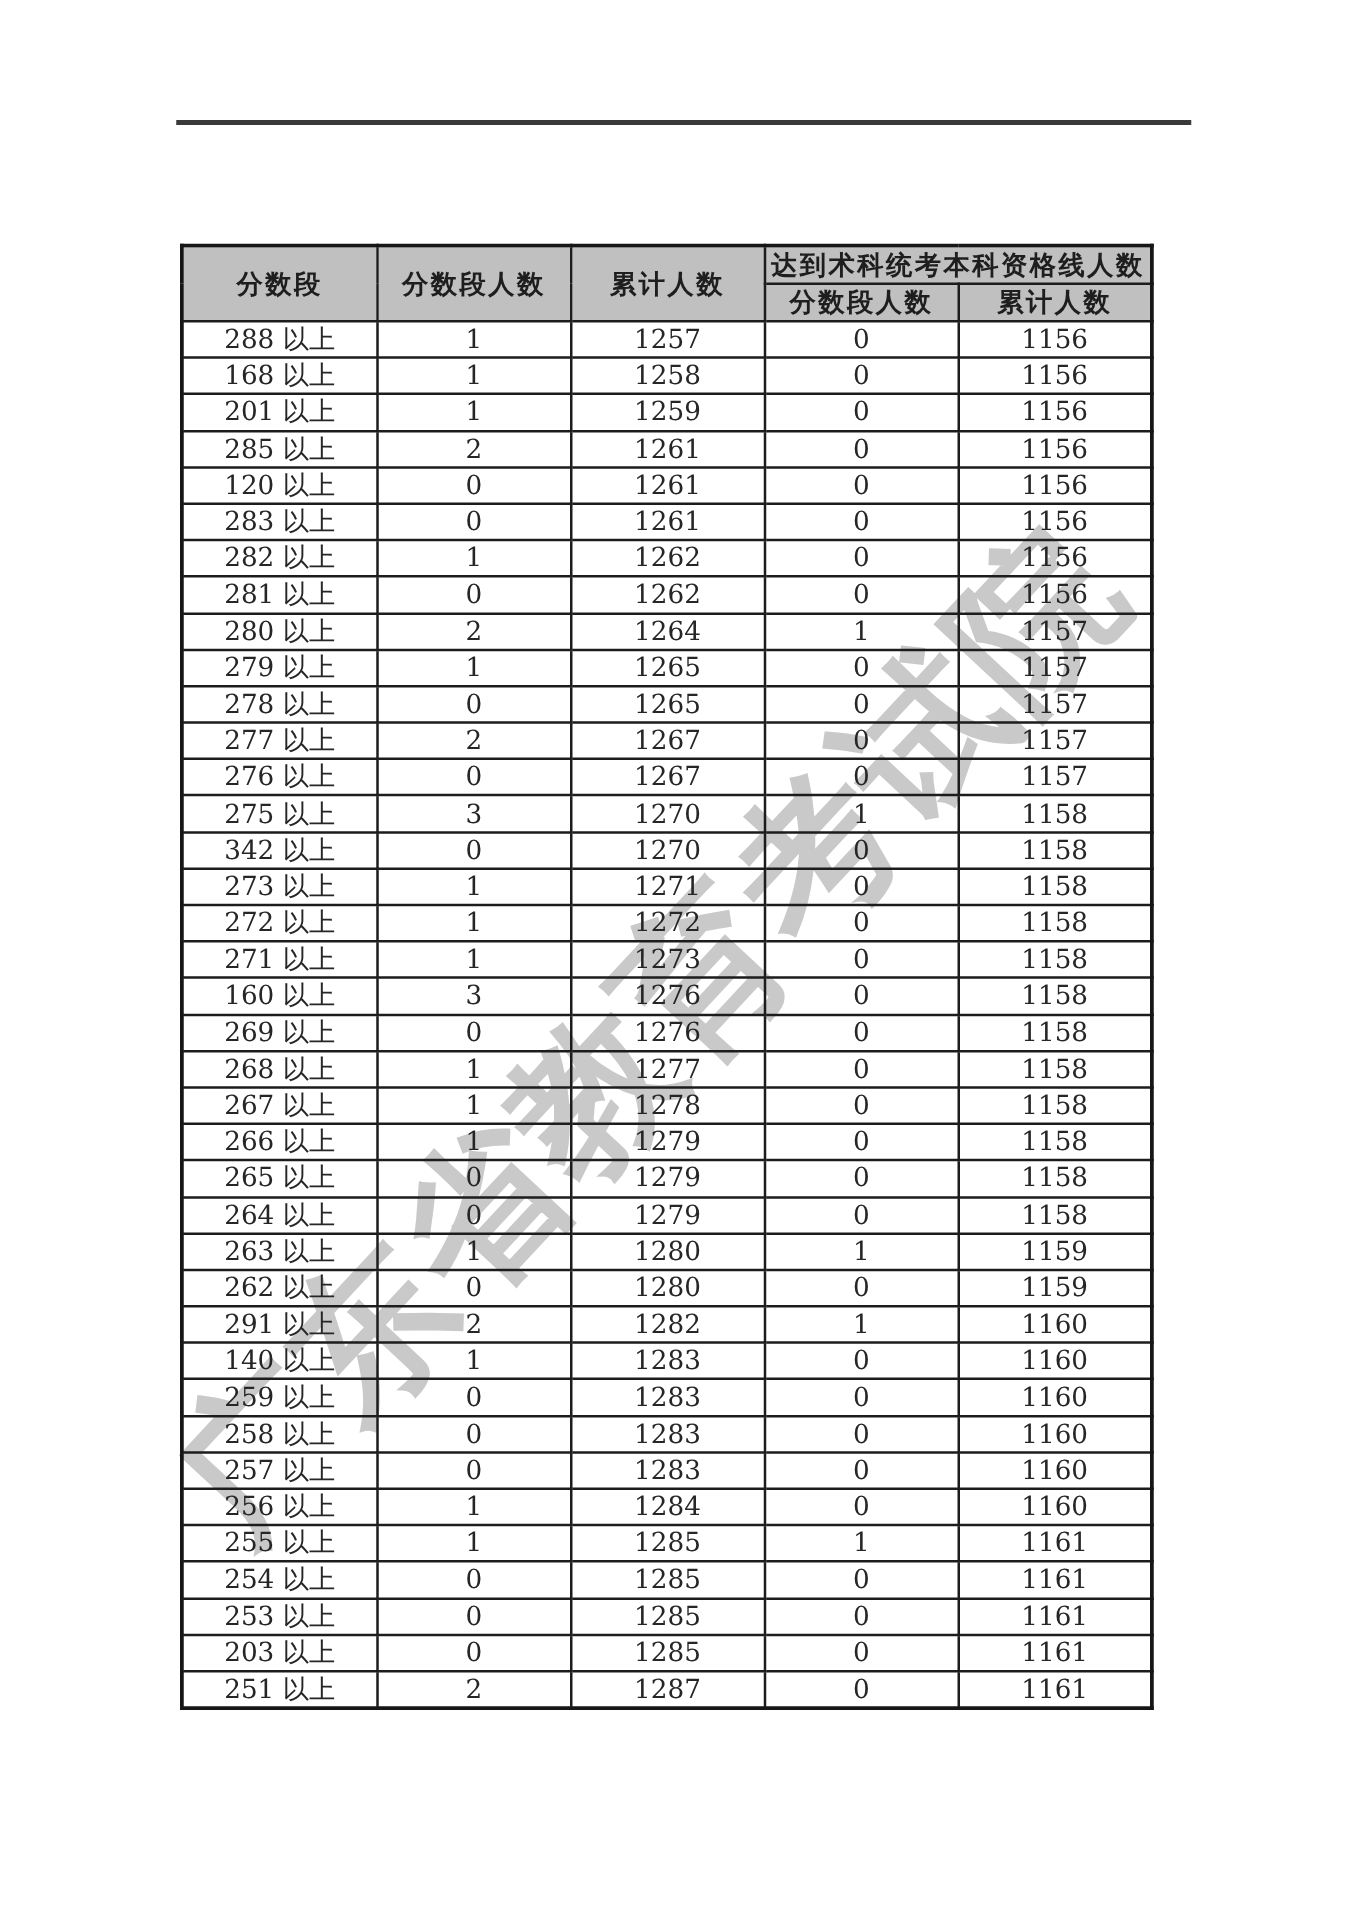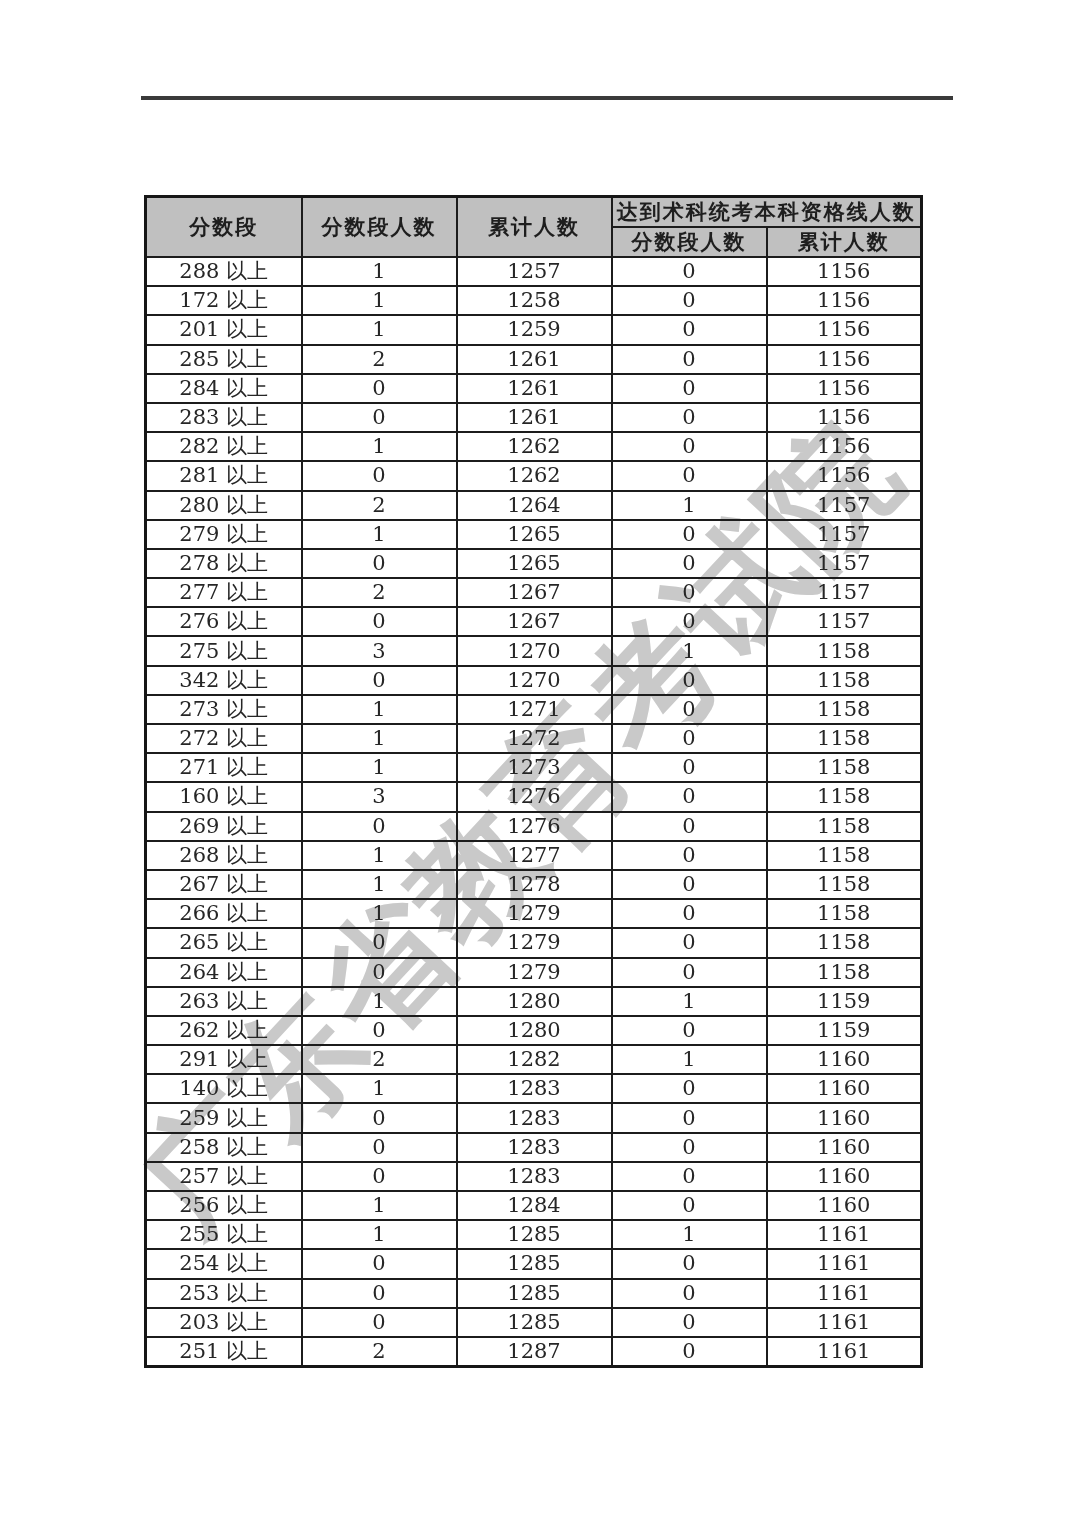--- a/index.html
+++ b/index.html
@@ -100,42 +100,42 @@
     </thead>
     <tbody>
         <tr>
           <td>288 以上</td>
           <td>1</td>
           <td>1257</td>
           <td>0</td>
           <td>1156</td>
         </tr>
         <tr>
-          <td>172 以上</td>
+          <td>168 以上</td>
           <td>1</td>
           <td>1258</td>
           <td>0</td>
           <td>1156</td>
         </tr>
         <tr>
           <td>201 以上</td>
           <td>1</td>
           <td>1259</td>
           <td>0</td>
           <td>1156</td>
         </tr>
         <tr>
           <td>285 以上</td>
           <td>2</td>
           <td>1261</td>
           <td>0</td>
           <td>1156</td>
         </tr>
         <tr>
-          <td>284 以上</td>
+          <td>120 以上</td>
           <td>0</td>
           <td>1261</td>
           <td>0</td>
           <td>1156</td>
         </tr>
         <tr>
           <td>283 以上</td>
           <td>0</td>
           <td>1261</td>
           <td>0</td>

